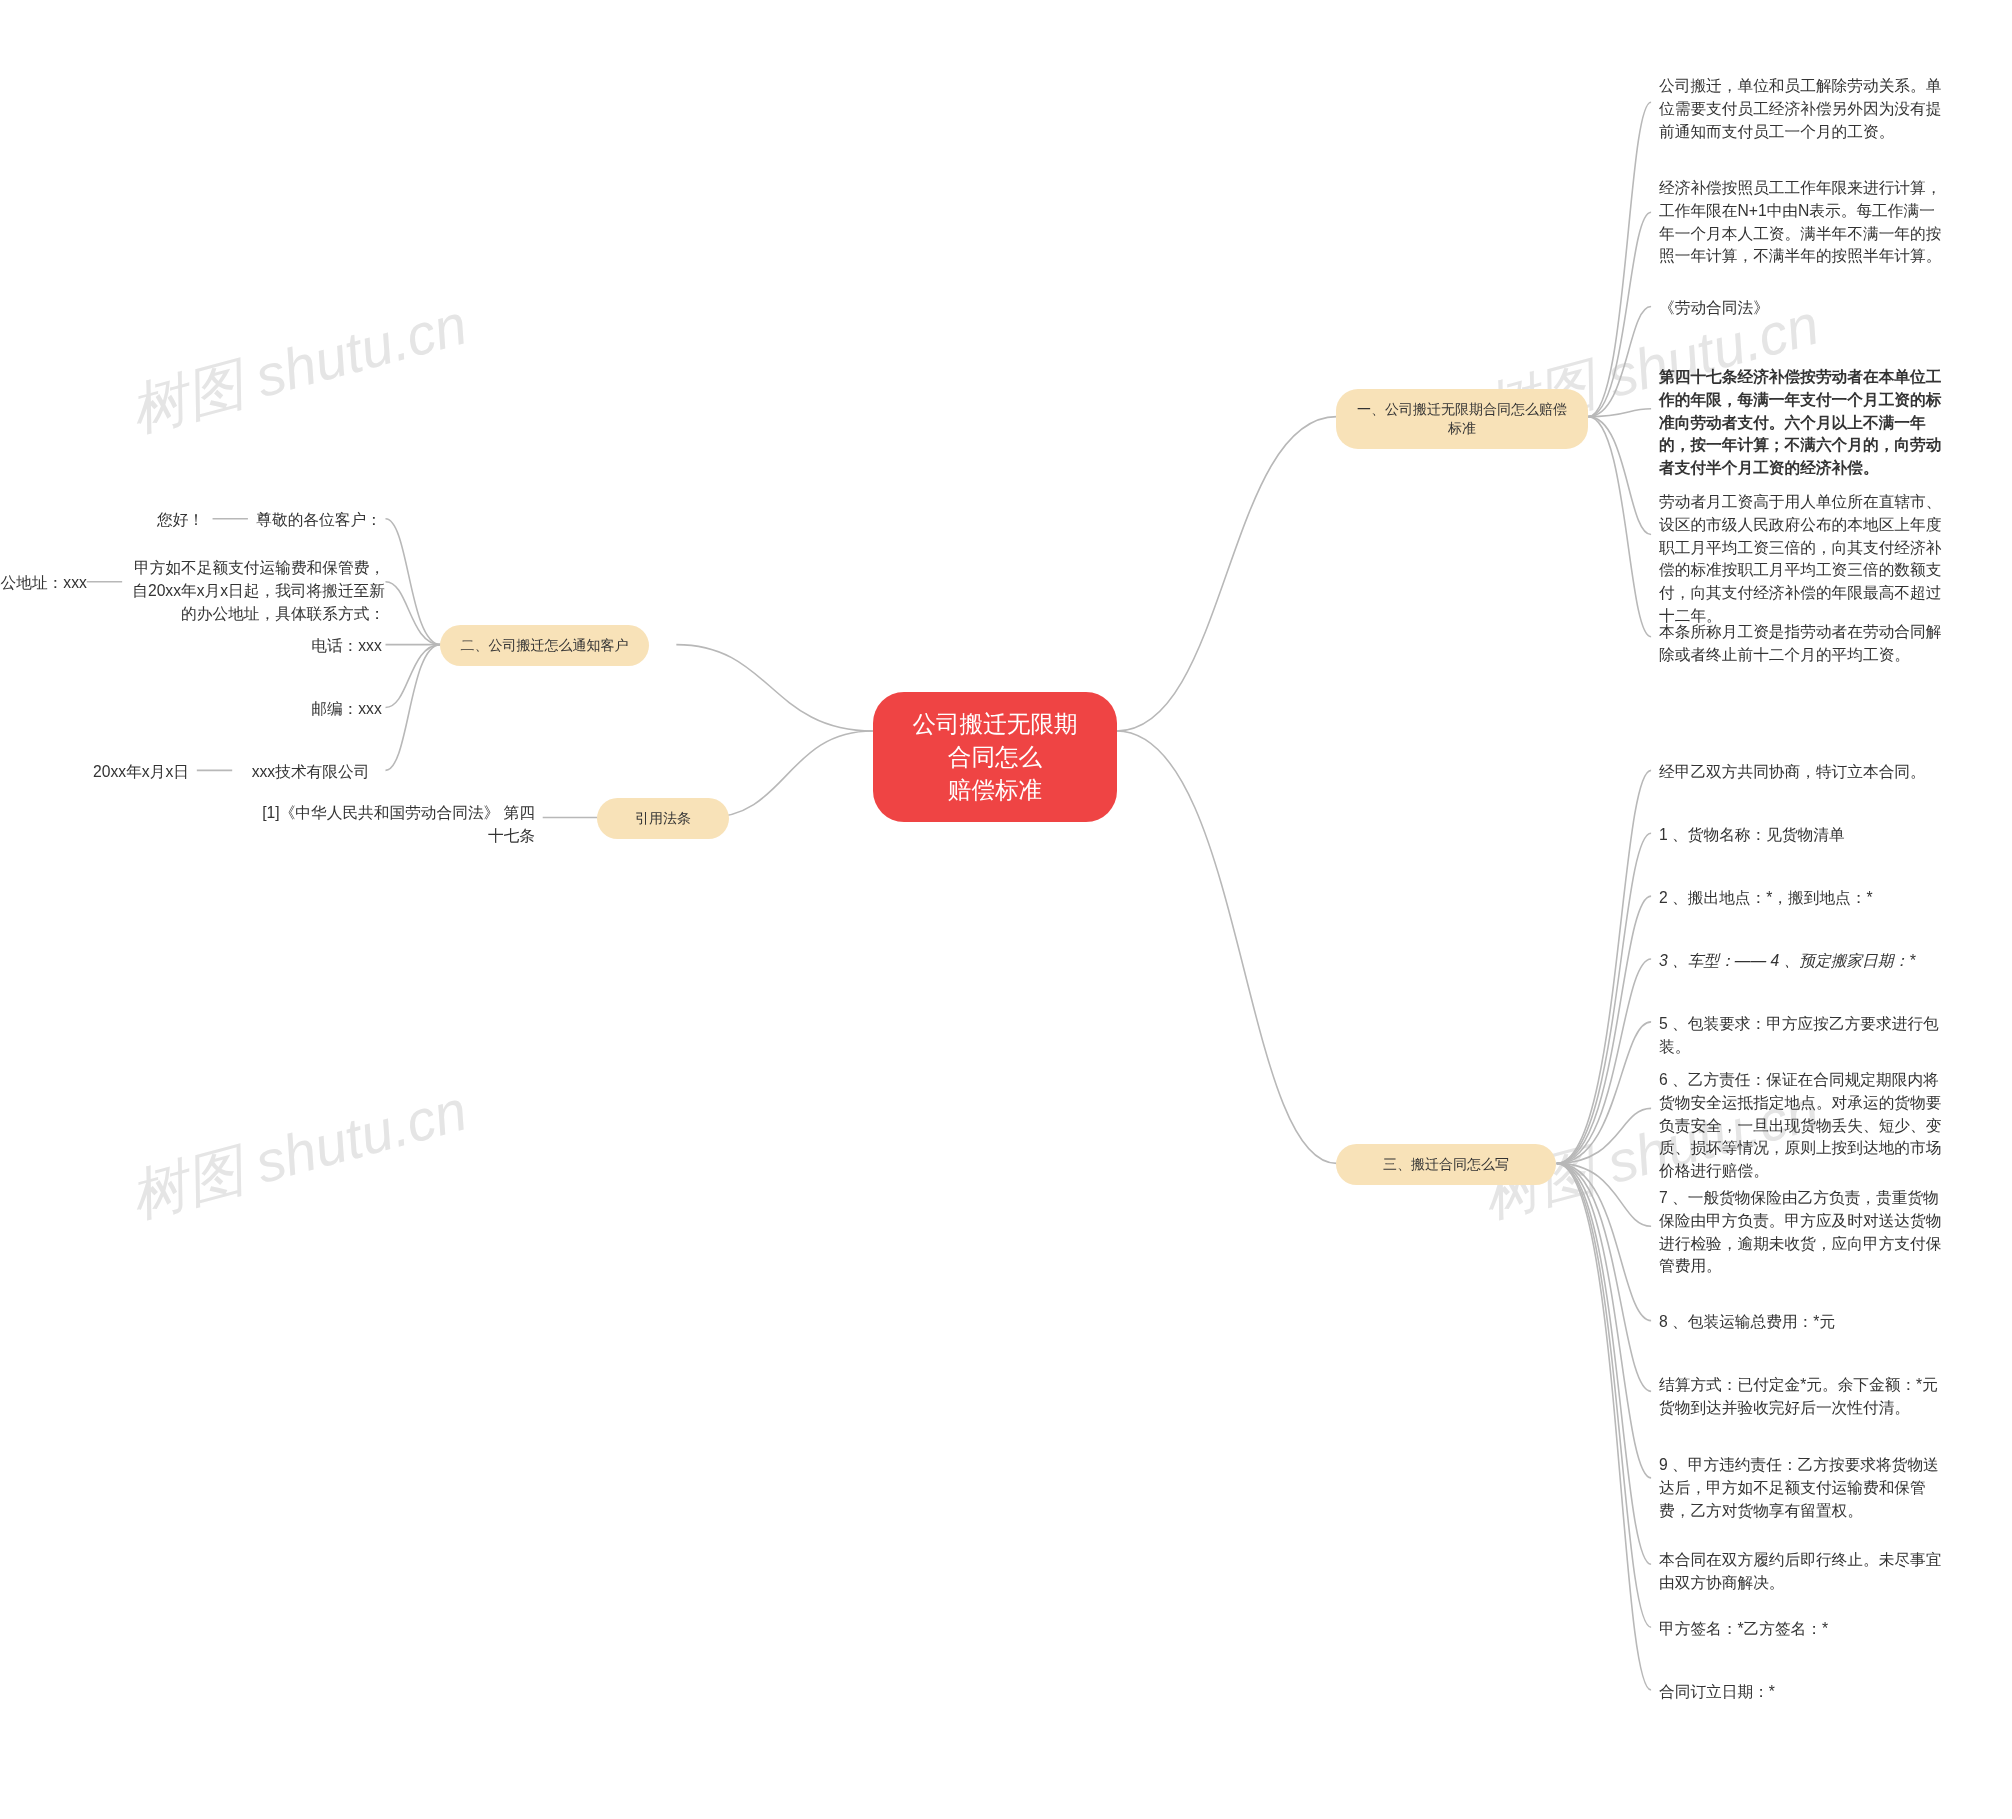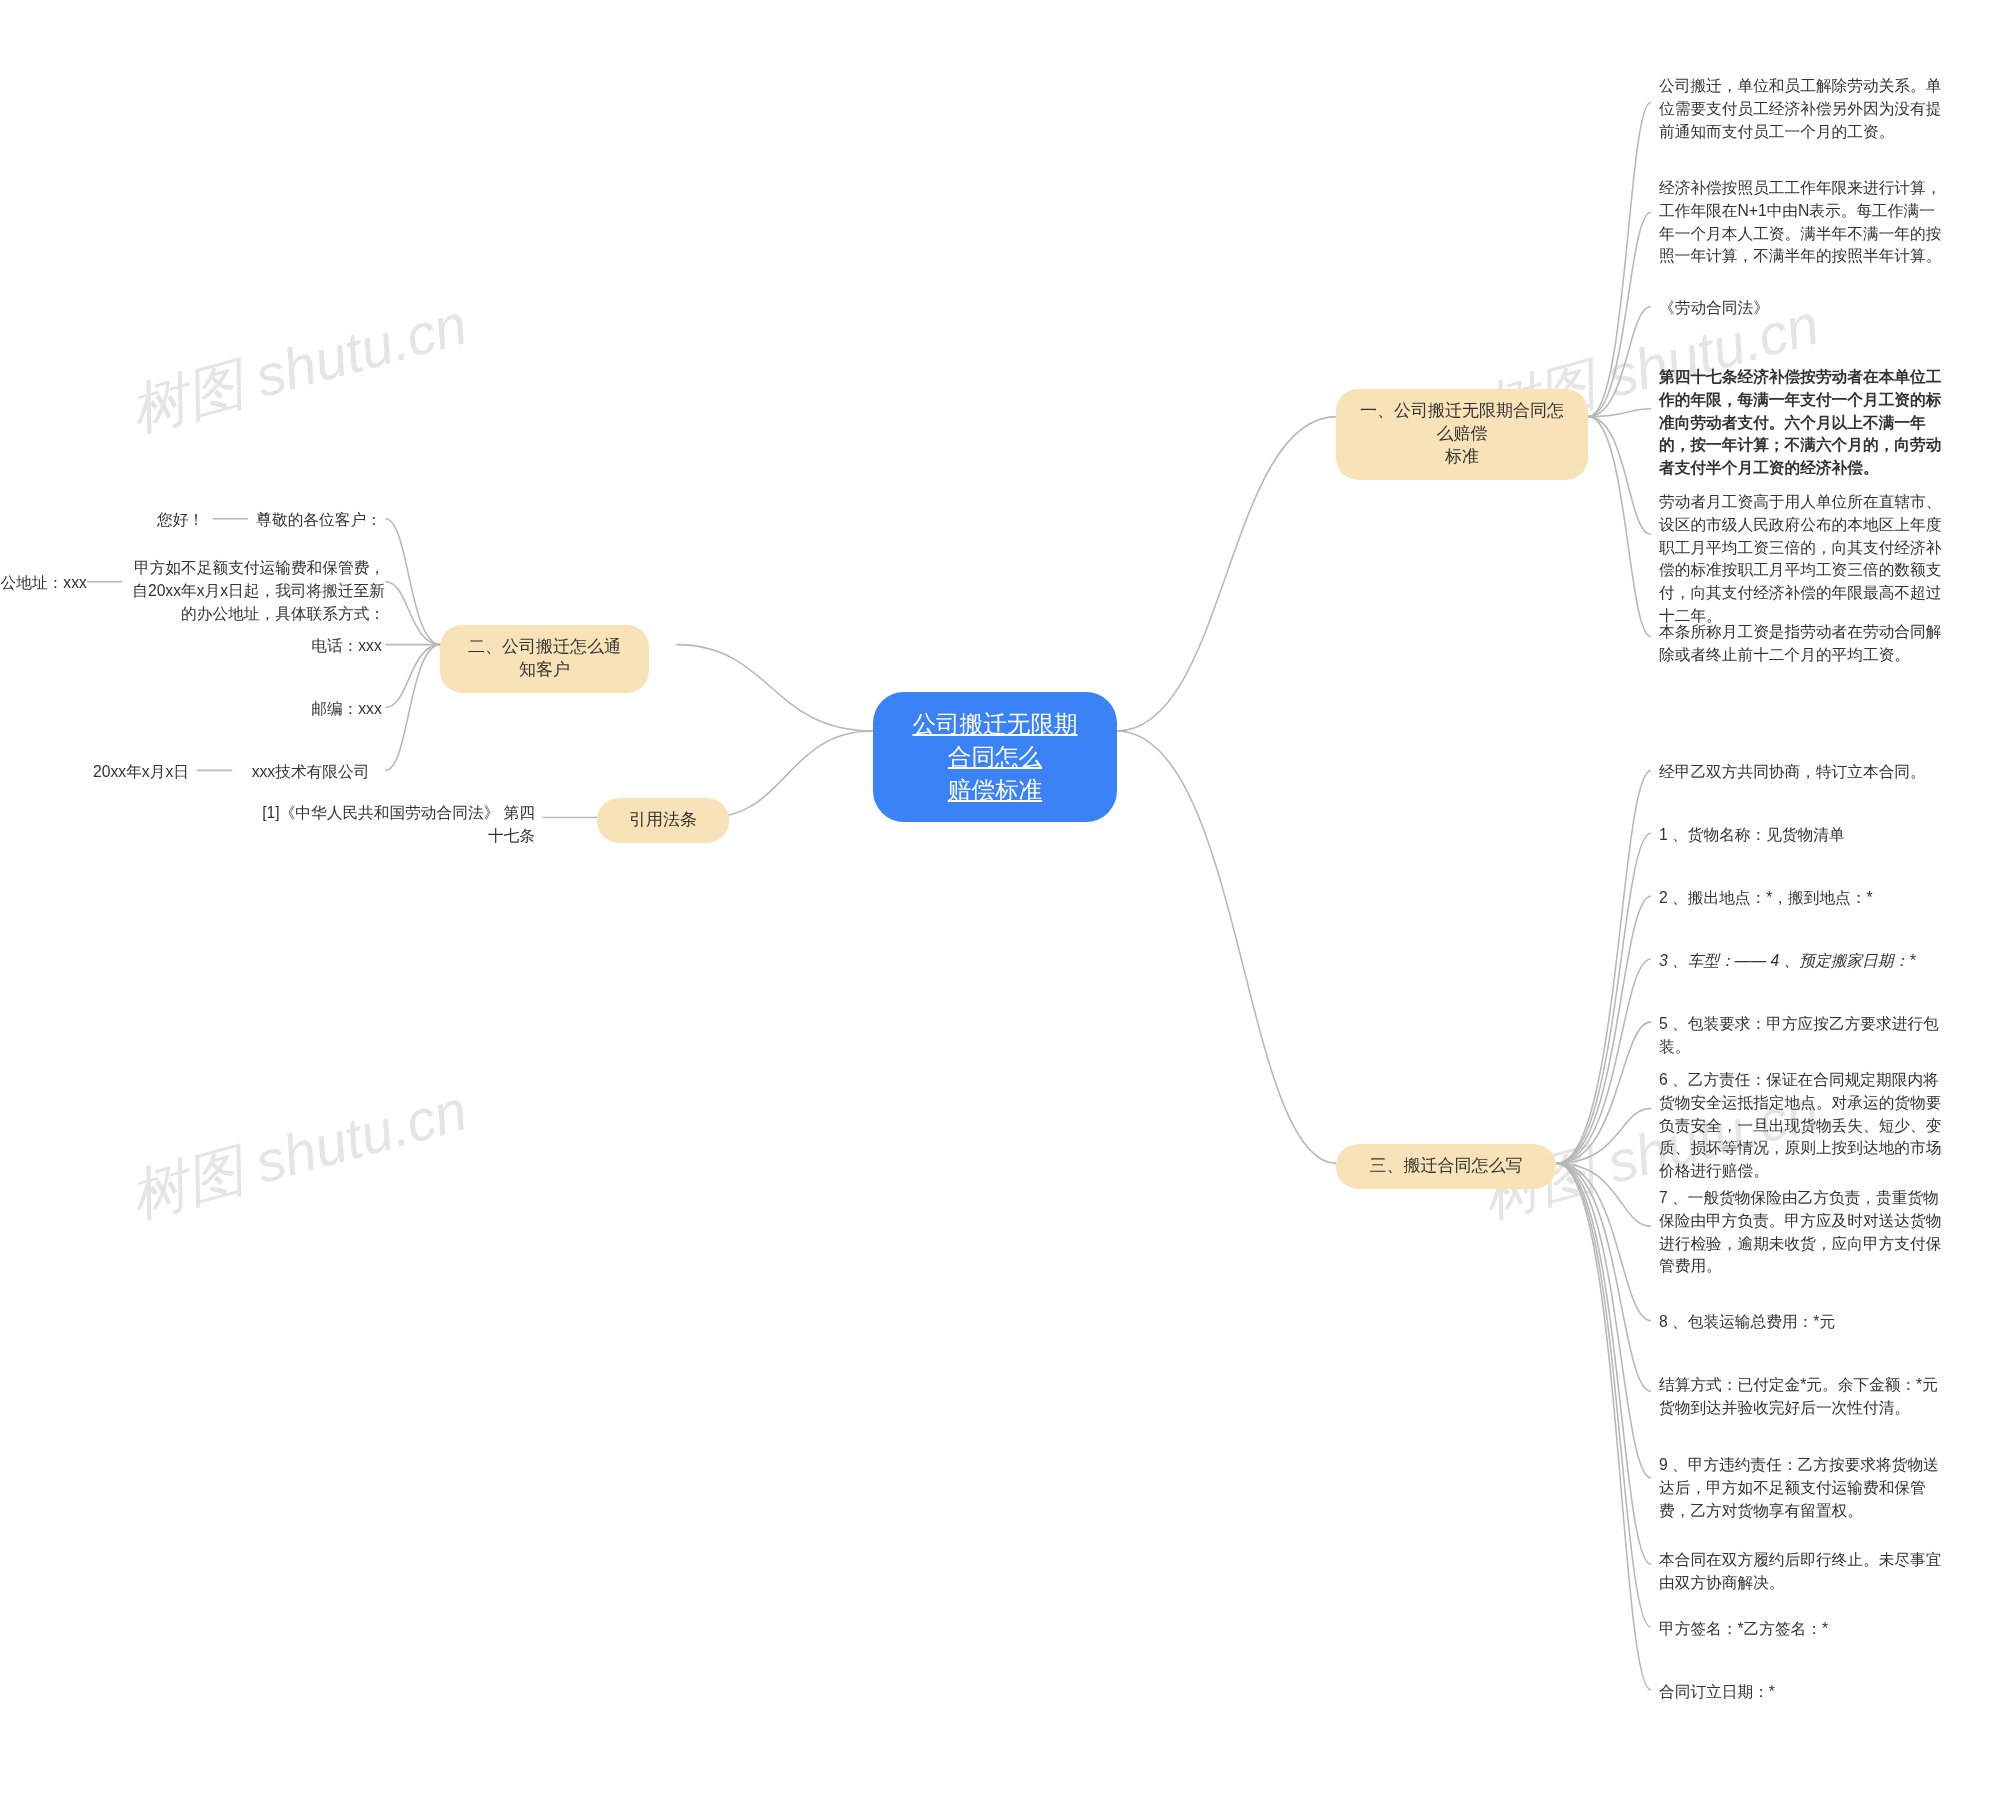--- a/index.html
+++ b/index.html
@@ -1,19 +1,19 @@
 <!DOCTYPE html>
 <html style="font-size:12.6px"><head>
 <meta charset="utf-8">
 <style>
   html,body{margin:0;padding:0;width:2013px;height:1819px;background:#ffffff;font-family:"Microsoft YaHei","PingFang SC",sans-serif;color:#333;}
   svg{position:absolute;top:0;left:0;pointer-events:none;}
   .node{position:absolute;box-sizing:border-box;display:flex;align-items:center;justify-content:center;text-align:center;}
-  .root{background:#3b82f6;color:#fff;border-radius:31px;padding:15.7px 31px;font-size:23.6px;line-height:1.4;text-decoration:underline;}
-  .branch{background:#f8e2b8;color:#333;border-radius:22px;padding:11px 20.4px;font-size:17px;line-height:1.35;}
+  .root{background:#ef4444;color:#fff;border-radius:31px;padding:15.7px 31px;font-size:23.6px;line-height:1.4;}
+  .branch{background:#f8e2b8;color:#333;border-radius:22px;padding:11px 20.4px;font-size:14px;line-height:1.35;}
   .leaf{color:#333;font-size:15.7px;line-height:1.45;max-width:283px;}
   .leaf.left{text-align:right;}
   .leaf.right{text-align:left;}
   .wm{position:absolute;color:#e5e5e5;font-size:57px;font-style:italic;transform:rotate(-15deg);pointer-events:none;user-select:none;white-space:nowrap;}
 </style>
 </head>
 <body>
 
 <div class="wm" style="left:126px;top:330px;">树图 shutu.cn</div>
 <div class="wm" style="left:126px;top:1116px;">树图 shutu.cn</div>

